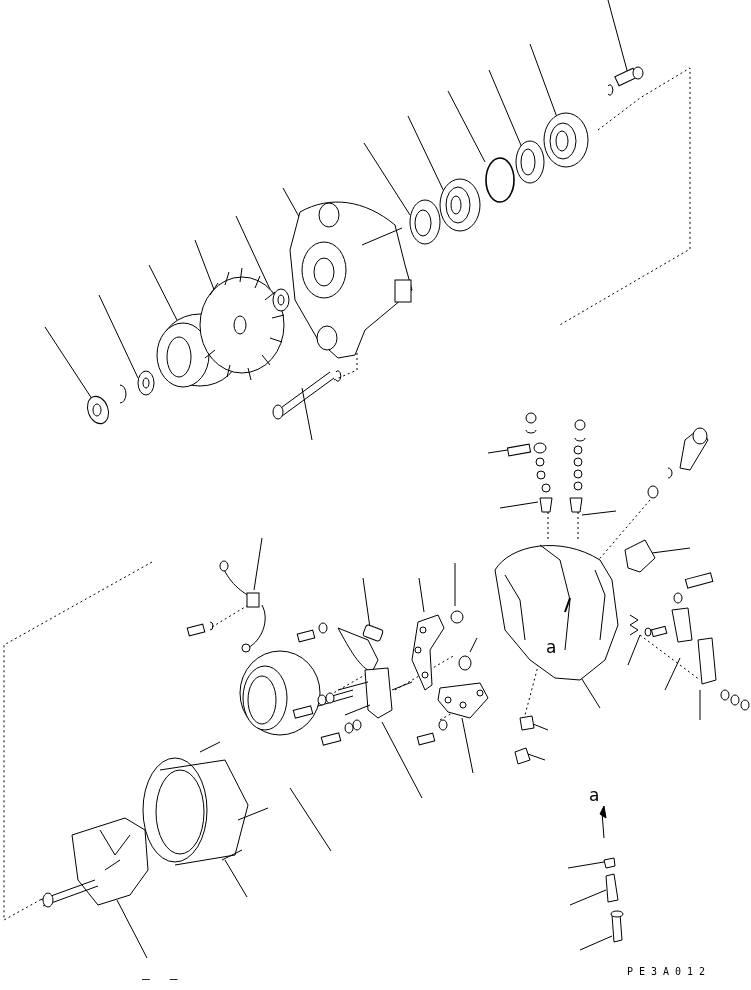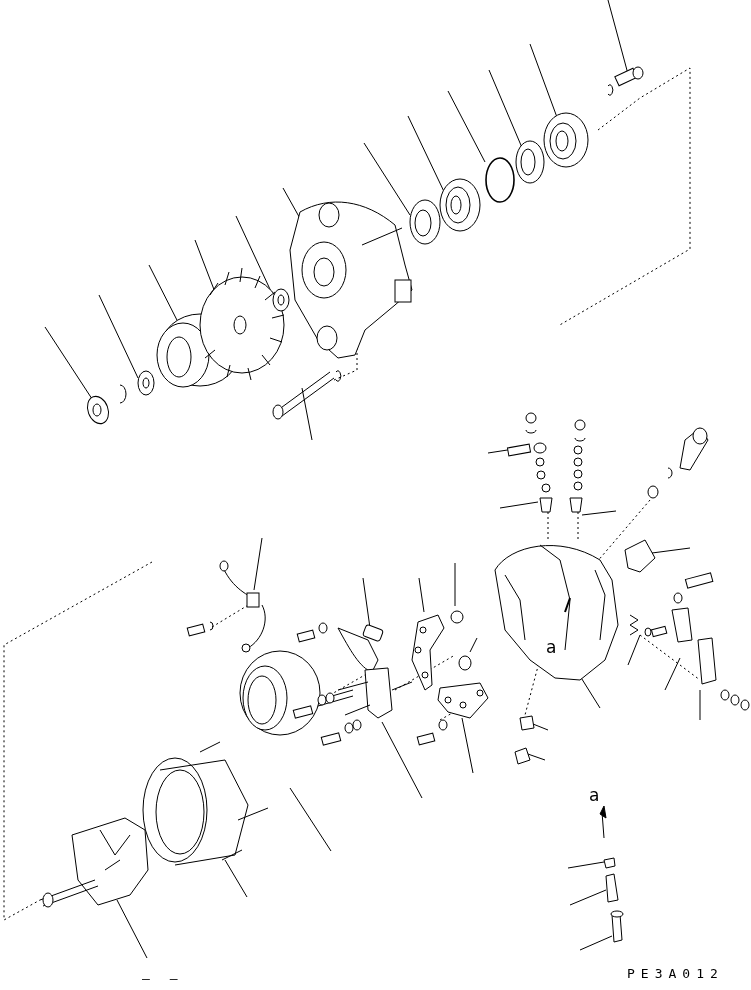--- a/index.html
+++ b/index.html
@@ -3,21 +3,21 @@
 <meta charset="utf-8">
 <style>
   html,body{margin:0;padding:0;background:#ffffff;}
   .canvas{position:relative;width:751px;height:990px;background:#fff;overflow:hidden;font-family:"DejaVu Sans Mono","Liberation Mono",monospace;}
   svg{position:absolute;left:0;top:0;}
   .ln{stroke:#000;stroke-width:1;fill:none;}
   .dash{stroke:#000;stroke-width:1;fill:none;stroke-dasharray:2 3;}
   .part{stroke:#000;stroke-width:1;fill:#fff;}
   .label{position:absolute;color:#000;}
   .view-a{font-family:"DejaVu Sans","Liberation Sans",sans-serif;font-size:17px;}
-  .code{font-size:13px;letter-spacing:6px;left:627px;top:966px;}
+  .code{font-size:10px;letter-spacing:6px;left:627px;top:966px;}
   .dashes{font-size:13px;letter-spacing:6px;left:142px;top:971px;}
 </style>
 </head>
 <body>
 
 <div class="canvas">
   <svg width="751" height="990" viewBox="0 0 751 990">
 
     <g>
 

